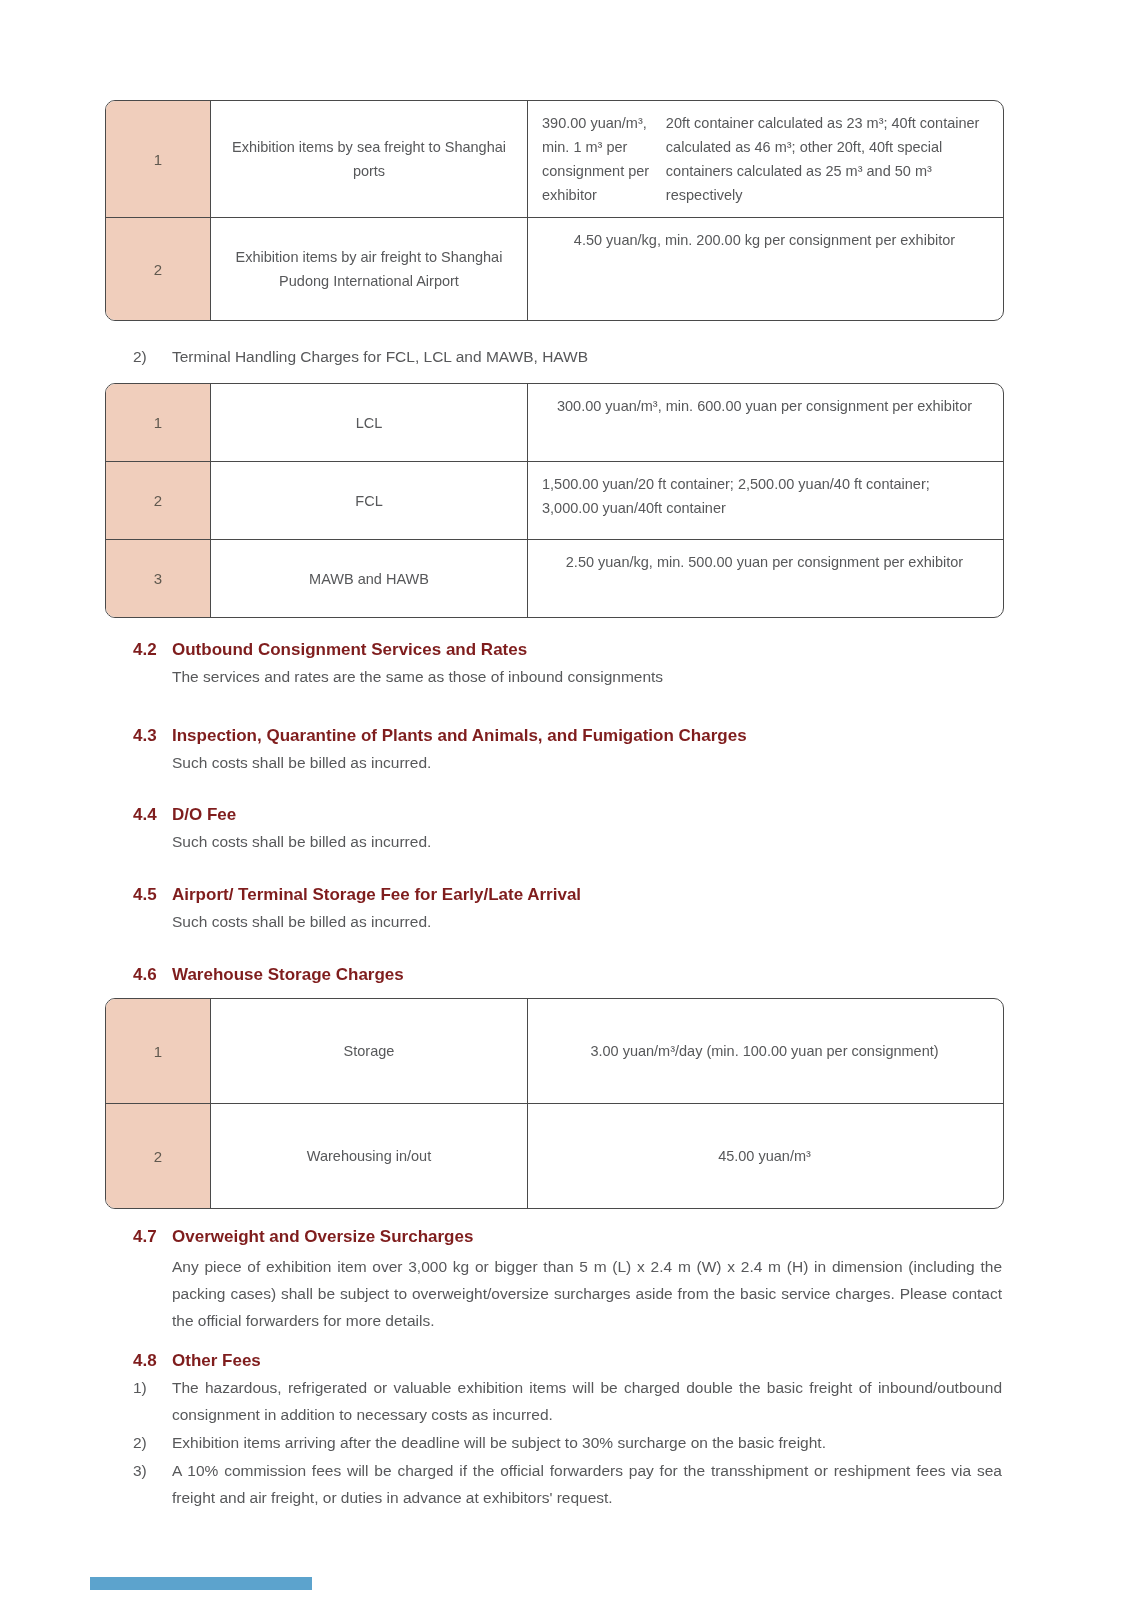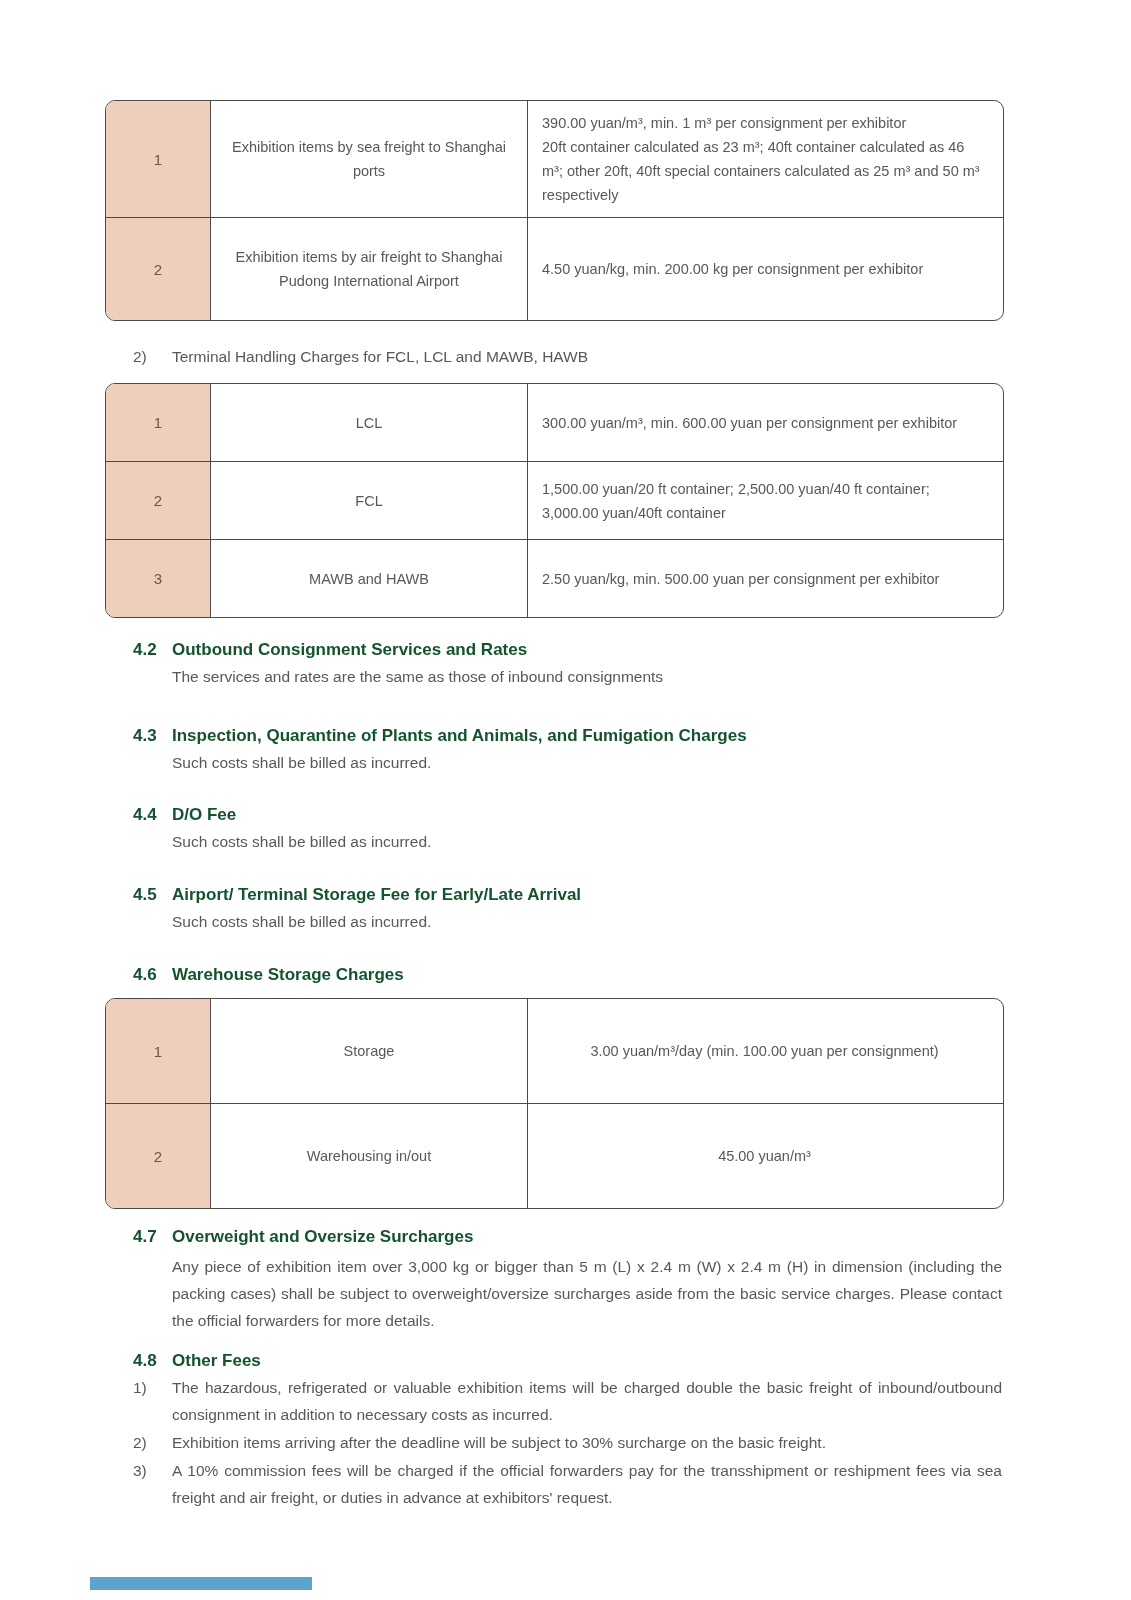--- a/index.html
+++ b/index.html
@@ -32,21 +32,21 @@
     border-right:1px solid #4a4a4a;
   }
   .cell-service {
     display:flex; align-items:center; justify-content:center;
     text-align:center;
     padding:8px 12px;
     border-right:1px solid #4a4a4a;
     font-size:14.5px; line-height:24px;
   }
   .cell-rate {
-    display:flex; flex-direction:column; justify-content:center;
+    display:flex; flex-direction:row; justify-content:center;
     padding:10px 16px 10px 14px;
     font-size:14.5px; line-height:24px;
   }
   .cell-rate.center { align-items:center; text-align:center; }
 
   .t1 .trow:nth-child(1) { min-height:112px; }
   .t1 .trow:nth-child(2) { min-height:102px; }
   .t2 .trow { min-height:77px; }
   .t3 .trow { min-height:104px; }
 
@@ -58,21 +58,21 @@
   }
   .list-heading .lnum { width:39px; flex:0 0 39px; }
 
   .table-gap { margin-top:15px; }
   .table-gap-sm { margin-top:11px; }
 
   
   .section { margin-left:28px; }
   .sec-head {
     display:flex;
-    font-size:17px; font-weight:bold; color:#14532d;
+    font-size:17px; font-weight:bold; color:#7f1d1d;
     line-height:24px;
     align-items:center;
   }
   .sec-head .snum { width:39px; flex:0 0 39px; }
   .sec-body {
     margin:4px 0 0 39px;
     font-size:15.5px; line-height:27px;
   }
   .sec-body.tight { line-height:22px; }
   .justify { text-align:justify; }

